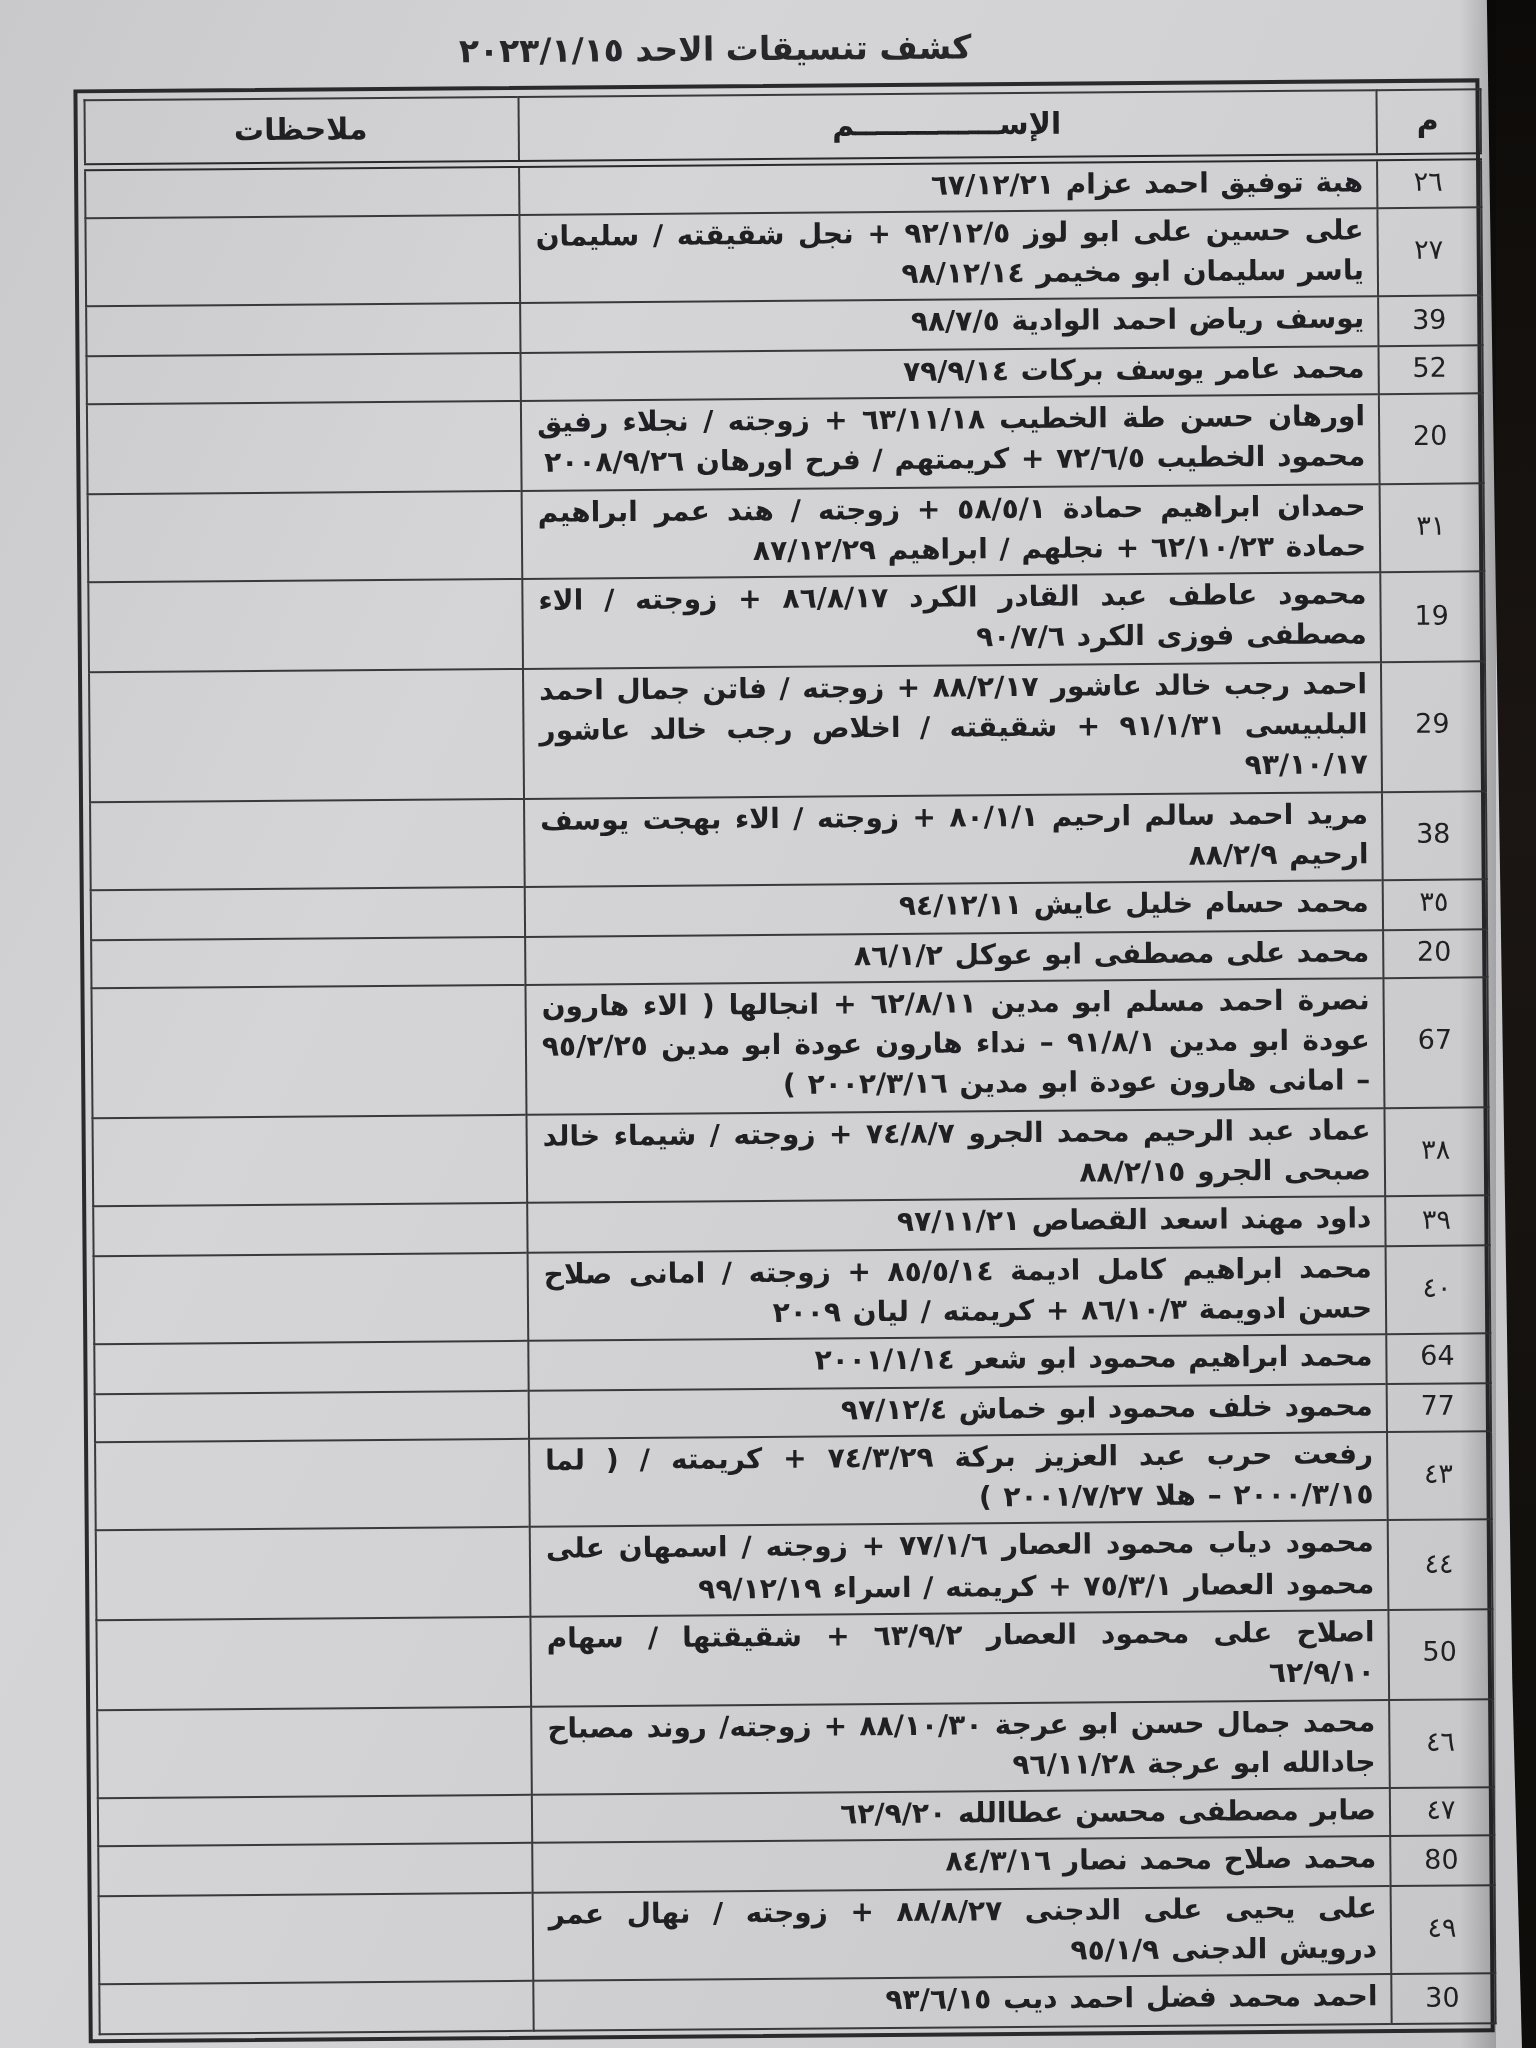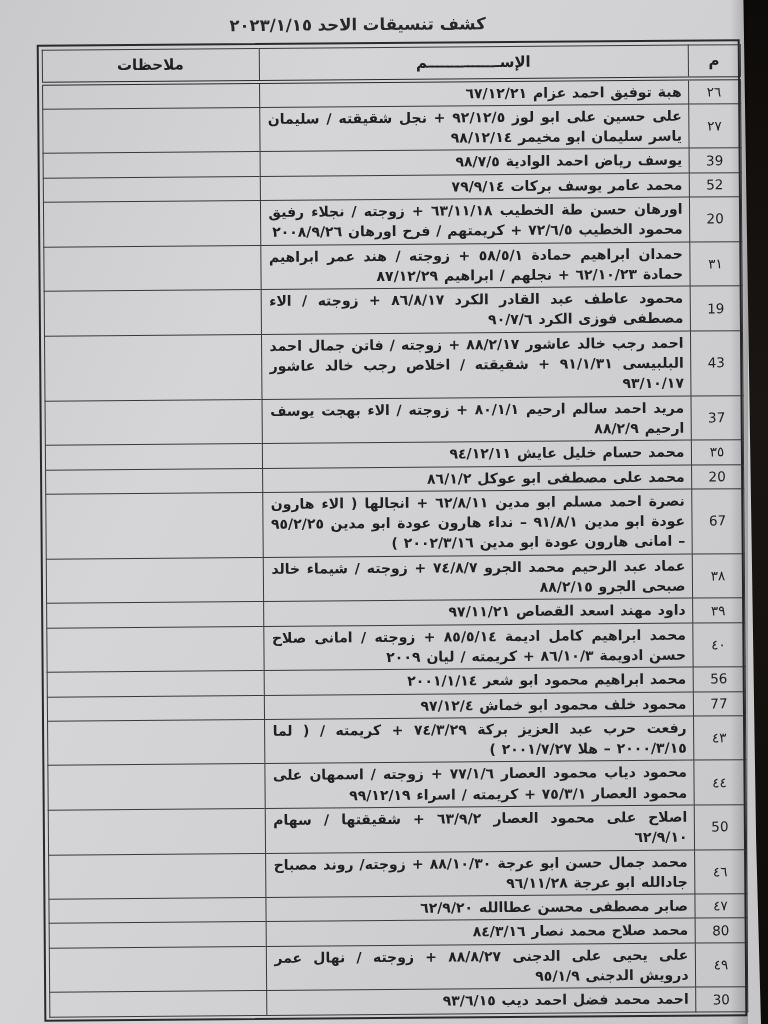--- a/index.html
+++ b/index.html
@@ -104,26 +104,26 @@
               <td class="num">٣١</td>
               <td class="name">حمدان ابراهيم حمادة ٥٨/٥/١ + زوجته / هند عمر ابراهيم حمادة ٦٢/١٠/٢٣ + نجلهم / ابراهيم ٨٧/١٢/٢٩</td>
               <td class="notes"></td>
             </tr>
             <tr>
               <td class="num">19</td>
               <td class="name">محمود عاطف عبد القادر الكرد ٨٦/٨/١٧ + زوجته / الاء مصطفى فوزى الكرد ٩٠/٧/٦</td>
               <td class="notes"></td>
             </tr>
             <tr>
-              <td class="num">43</td>
+              <td class="num">29</td>
               <td class="name">احمد رجب خالد عاشور ٨٨/٢/١٧ + زوجته / فاتن جمال احمد البلبيسى ٩١/١/٣١ + شقيقته / اخلاص رجب خالد عاشور ٩٣/١٠/١٧</td>
               <td class="notes"></td>
             </tr>
             <tr>
-              <td class="num">37</td>
+              <td class="num">38</td>
               <td class="name">مريد احمد سالم ارحيم ٨٠/١/١ + زوجته / الاء بهجت يوسف ارحيم ٨٨/٢/٩</td>
               <td class="notes"></td>
             </tr>
             <tr>
               <td class="num">٣٥</td>
               <td class="name">محمد حسام خليل عايش ٩٤/١٢/١١</td>
               <td class="notes"></td>
             </tr>
             <tr>
               <td class="num">20</td>
@@ -144,21 +144,21 @@
               <td class="num">٣٩</td>
               <td class="name">داود مهند اسعد القصاص ٩٧/١١/٢١</td>
               <td class="notes"></td>
             </tr>
             <tr>
               <td class="num">٤٠</td>
               <td class="name">محمد ابراهيم كامل اديمة ٨٥/٥/١٤ + زوجته / امانى صلاح حسن ادويمة ٨٦/١٠/٣ + كريمته / ليان ٢٠٠٩</td>
               <td class="notes"></td>
             </tr>
             <tr>
-              <td class="num">56</td>
+              <td class="num">64</td>
               <td class="name">محمد ابراهيم محمود ابو شعر ٢٠٠١/١/١٤</td>
               <td class="notes"></td>
             </tr>
             <tr>
               <td class="num">77</td>
               <td class="name">محمود خلف محمود ابو خماش ٩٧/١٢/٤</td>
               <td class="notes"></td>
             </tr>
             <tr>
               <td class="num">٤٣</td>

